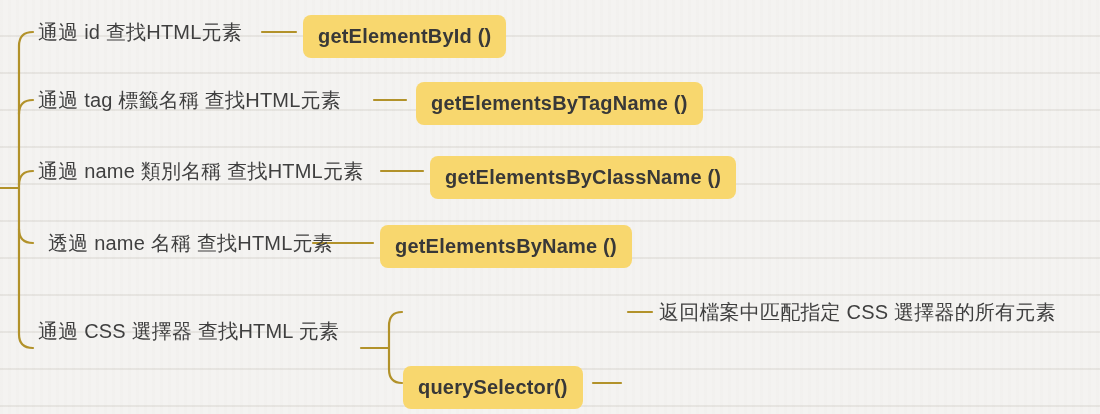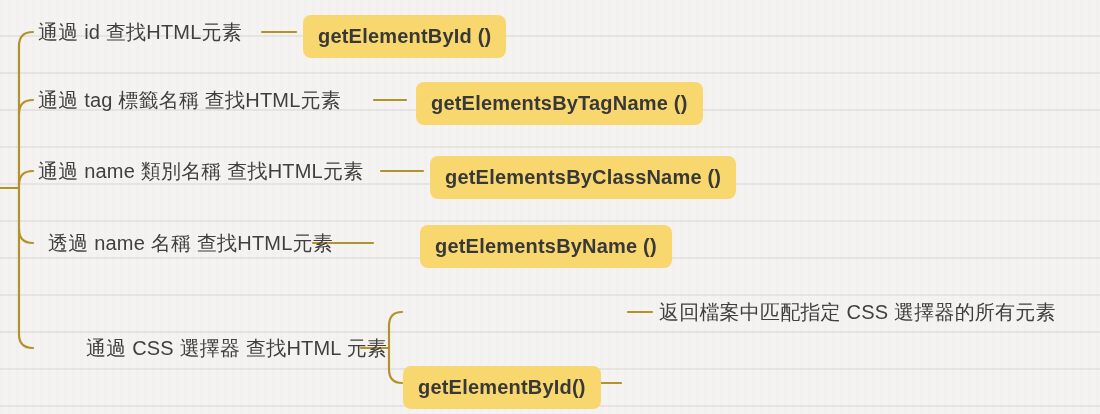--- a/index.html
+++ b/index.html
@@ -59,26 +59,26 @@
     font-weight: 700;
     color: var(--code_text, #383838);
     white-space: nowrap;
     letter-spacing: 0.2px;
   }
   
   #l0 { left: 38px;  top: 19px;  }
   #l1 { left: 38px;  top: 87px;  }
   #l2 { left: 38px;  top: 158px; }
   #l3 { left: 36px;  top: 230px; margin-left: 12px; }
-  #l4 { left: 38px;  top: 335px; margin-left: 48px; }
+  #l4 { left: 38px;  top: 318px; }
 
   #b0 { left: 303px; top: 15px;  }
   #b1 { left: 416px; top: 82px;  }
   #b2 { left: 430px; top: 156px; border-radius: 8px; }
-  #b3 { left: 380px; top: 225px; margin-left: 40px; }
+  #b3 { left: 380px; top: 225px; }
   #b4 { left: 403px; top: 294px; }
   #b5 { left: 403px; top: 366px; }
 
   #d0 { left: 659px; top: 299px; }
   #d1 { left: 629px; top: 370px; }
 </style>
 </head>
 <body>
 
 <div class="canvas">
@@ -102,17 +102,17 @@
   <div class="label" id="l0">通過 id 查找HTML元素</div>
   <div class="label" id="l1">通過 tag 標籤名稱 查找HTML元素</div>
   <div class="label" id="l2">通過 name 類別名稱 查找HTML元素</div>
   <div class="label" id="l3">透過 name 名稱 查找HTML元素</div>
   <div class="label" id="l4">通過 CSS 選擇器 查找HTML 元素</div>
 
   <div class="node" id="b0">getElementById ()</div>
   <div class="node" id="b1">getElementsByTagName ()</div>
   <div class="node" id="b2">getElementsByClassName ()</div>
   <div class="node" id="b3">getElementsByName ()</div>
-  <div class="node" id="b5">getElementById()</div>
+  <div class="node" id="b5">querySelector()</div>
 
   <div class="desc" id="d0">返回檔案中匹配指定 CSS 選擇器的所有元素</div>
 
 </div>
 
 </body></html>

